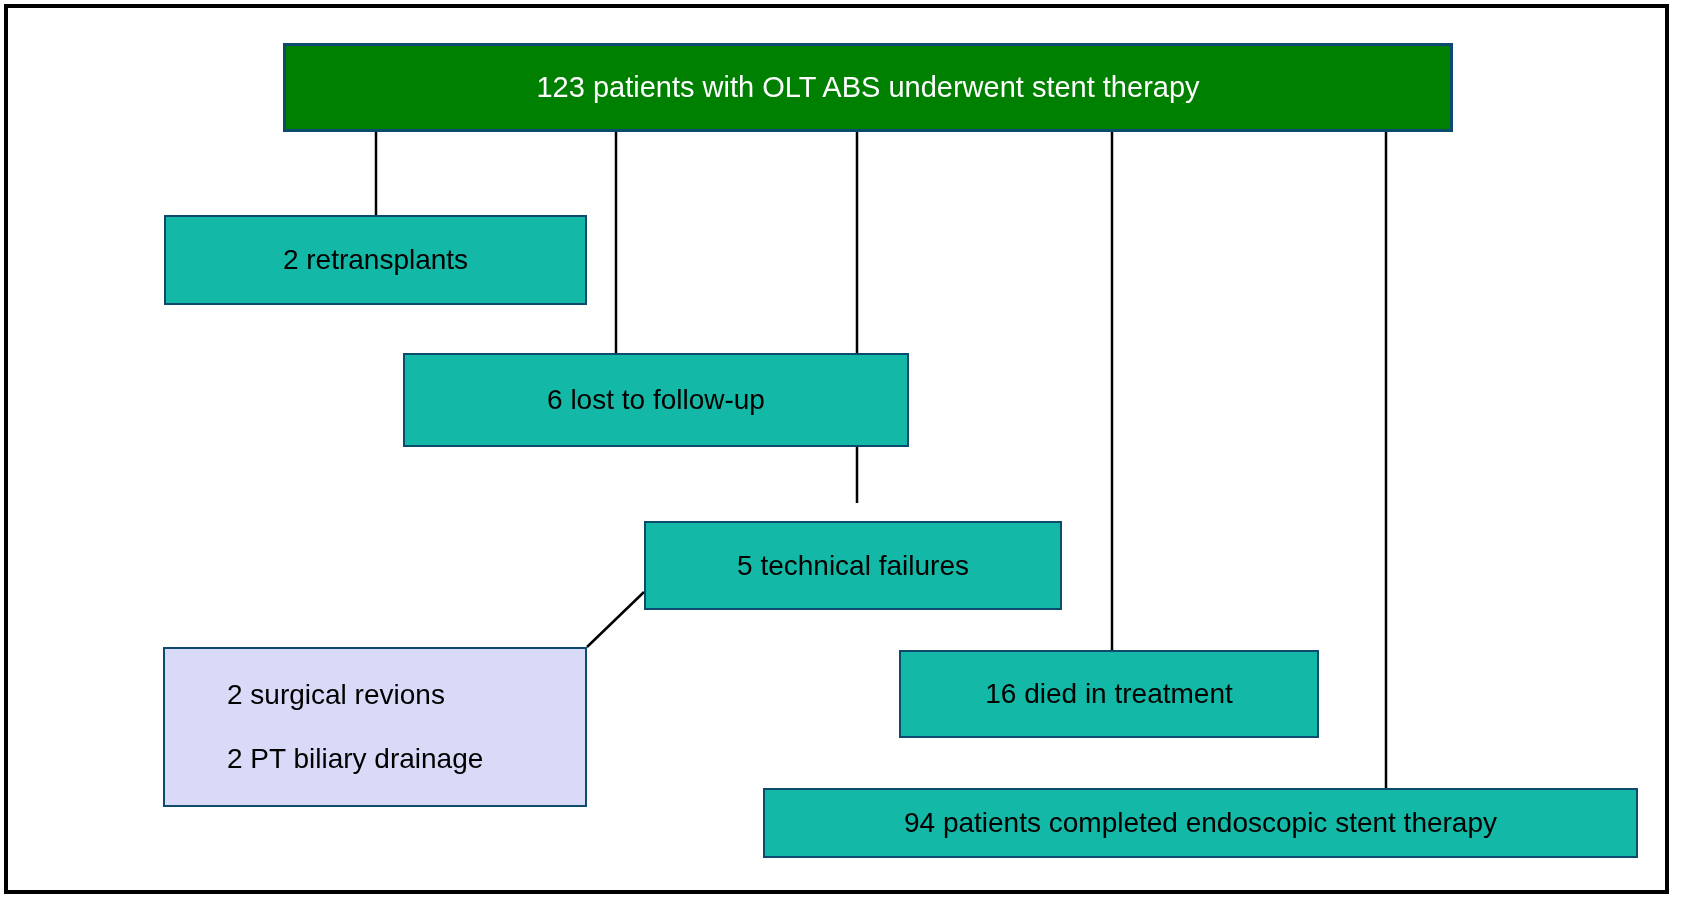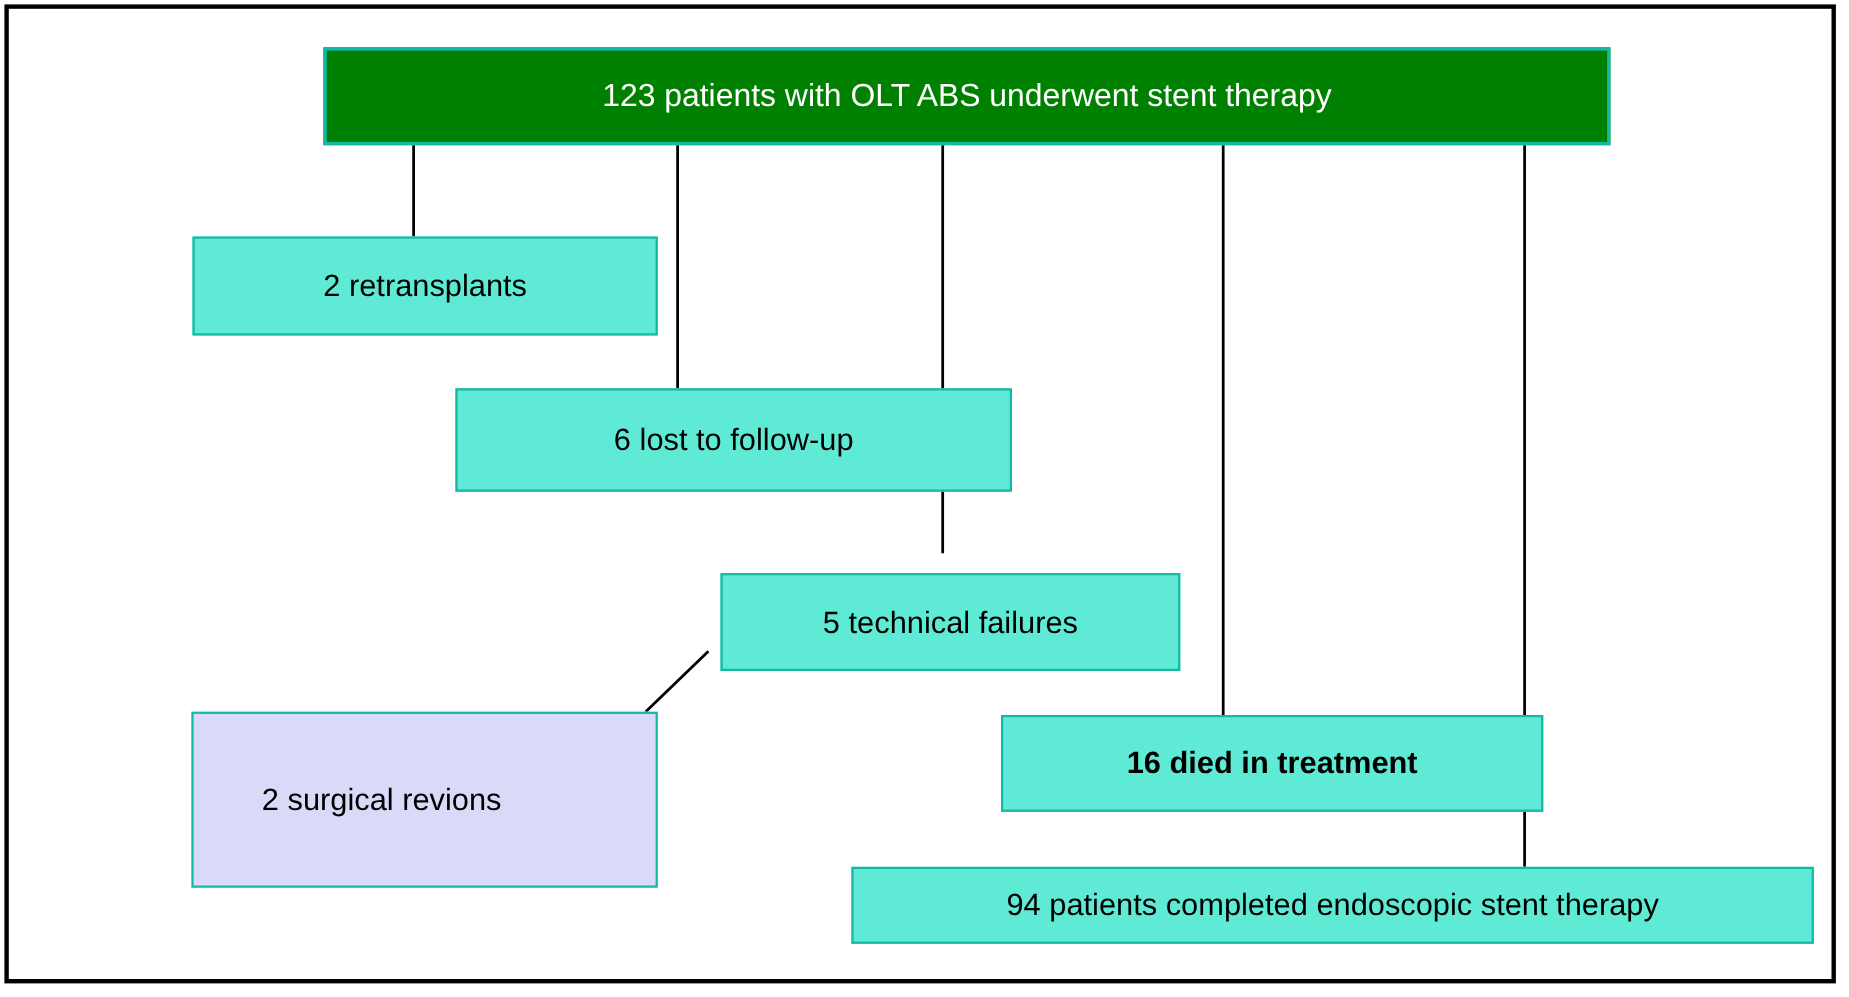--- a/index.html
+++ b/index.html
@@ -31,47 +31,46 @@
     width: 1681px;
     height: 906px;
   }
   .connector-svg line {
     stroke: #000000;
     stroke-width: 2.5;
   }
   .node {
     position: absolute;
     box-sizing: border-box;
-    border: 2px solid #14b8a6;
+    border: 2px solid #0c4a6e;
     display: flex;
     align-items: center;
     justify-content: center;
     text-align: center;
     font-size: 28px;
     color: #000000;
     line-height: 1.2;
-    margin-left: 11px;
   }
   .node.root {
     left: 283px;
     top: 43px;
     width: 1170px;
     height: 89px;
     background: #008000;
     color: #ffffff;
     border-width: 3px;
     font-size: 29px;
   }
   .node.branch {
-    background: #5eead4;
+    background: #14b8a6;
   }
   .node.retransplants   { left: 164px; top: 215px; width: 423px; height: 90px; }
   .node.lost-follow-up  { left: 403px; top: 353px; width: 506px; height: 94px; }
   .node.tech-failures   { left: 644px; top: 521px; width: 418px; height: 89px; }
-  .node.died            { left: 899px; top: 650px; width: 493px; height: 88px; font-weight: bold; }
+  .node.died            { left: 899px; top: 650px; width: 420px; height: 88px; }
   .node.completed       { left: 763px; top: 788px; width: 875px; height: 70px; }
   .node.outcomes {
     left: 163px; top: 647px; width: 424px; height: 160px;
     background: #d8daf7;
     flex-direction: column;
     align-items: flex-start;
     justify-content: center;
     text-align: left;
     padding-left: 62px;
     gap: 24px;
@@ -108,20 +107,21 @@
   <div class="node branch lost-follow-up">
     <span>6 lost to follow-up</span>
   </div>
 
   <div class="node branch tech-failures">
     <span>5 technical failures</span>
   </div>
 
   <div class="node outcomes">
     <span class="outcome-line">2 surgical revions</span>
+    <span class="outcome-line">2 PT biliary drainage</span>
   </div>
 
   <div class="node branch died">
     <span>16 died in treatment</span>
   </div>
 
   <div class="node branch completed">
     <span>94 patients completed endoscopic stent therapy</span>
   </div>
 

